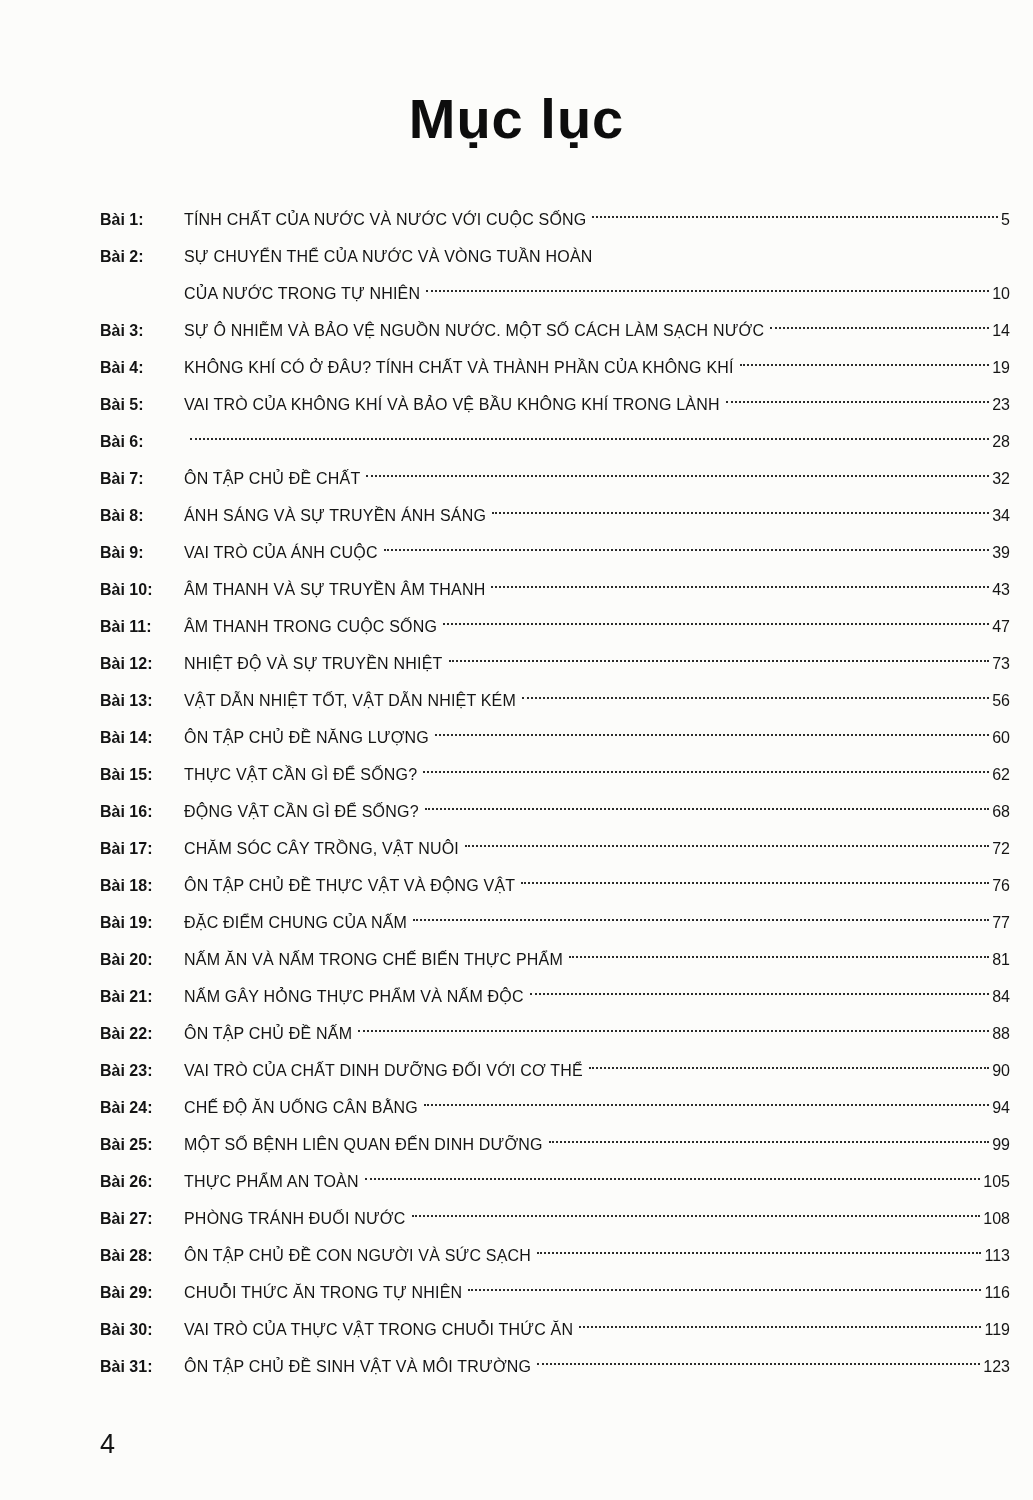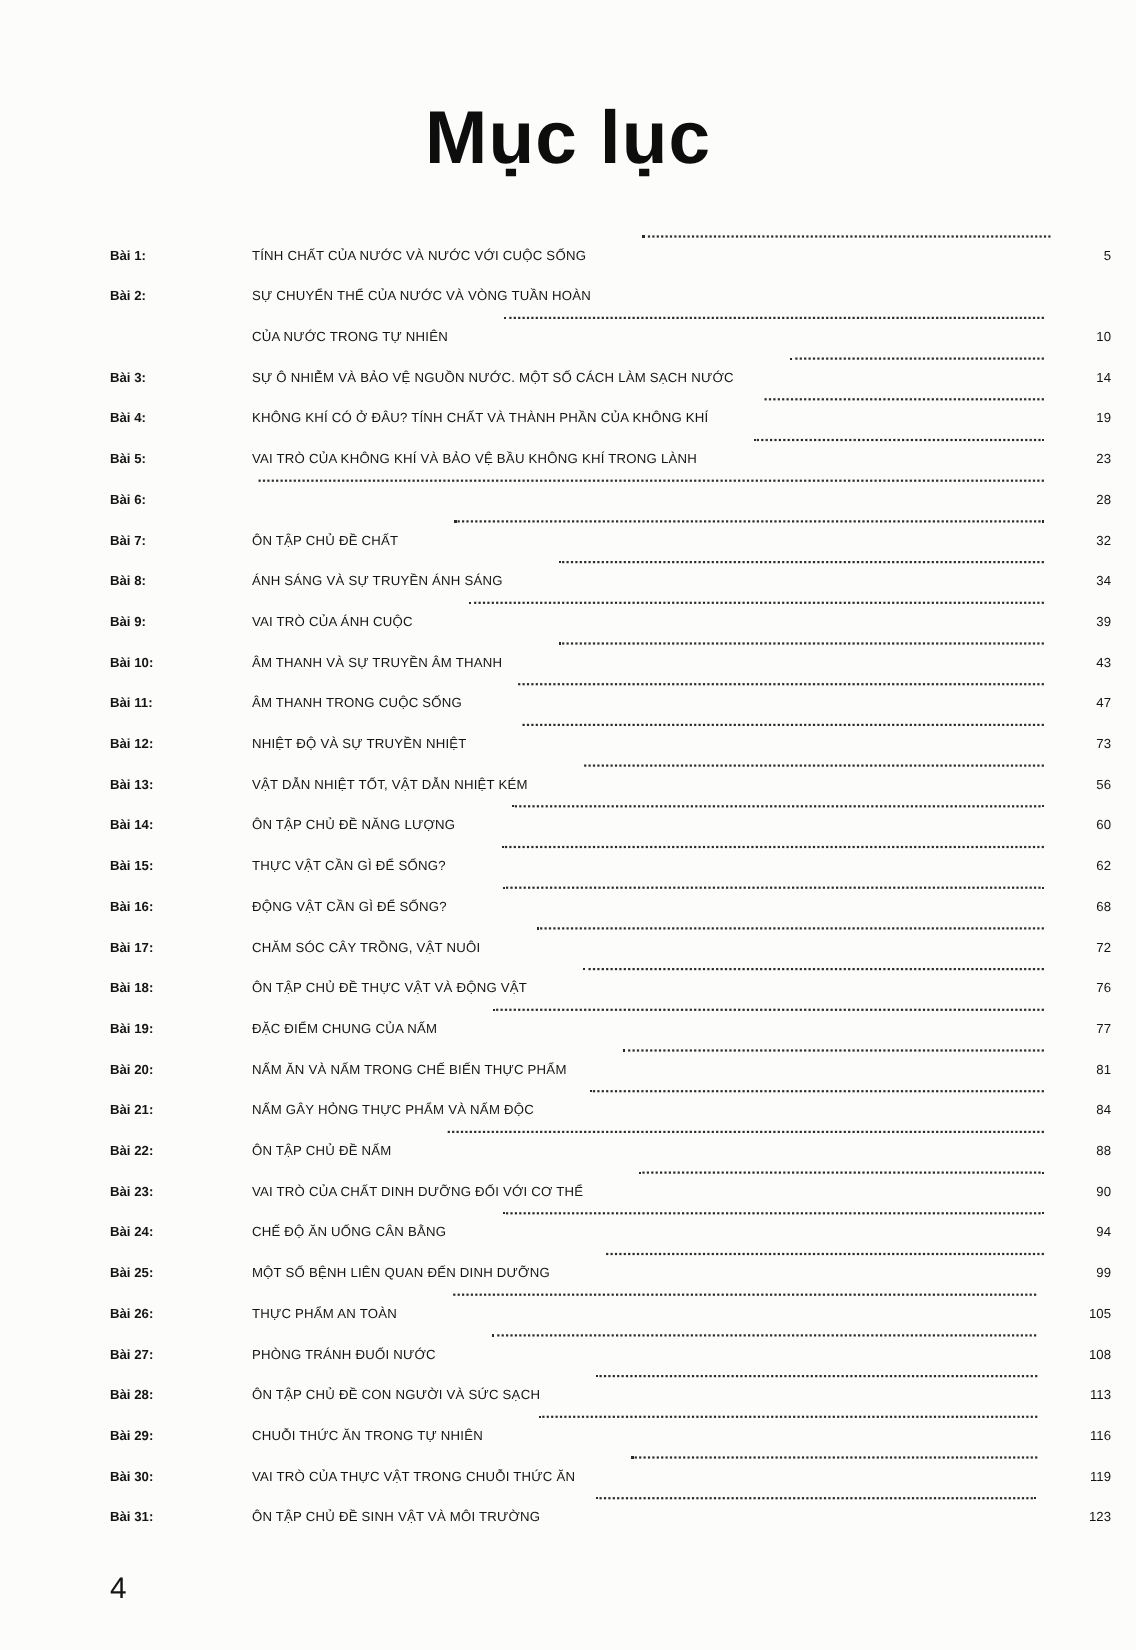--- a/index.html
+++ b/index.html
@@ -15,37 +15,36 @@
     background: #fcfcfa;
     box-sizing: border-box;
     font-family: "Liberation Sans", sans-serif;
     color: #141414;
     overflow: hidden;
   }
   .title {
     margin: 0;
     padding-top: 86px;
     text-align: center;
-    font-size: 68px;
+    font-size: 56px;
     font-weight: bold;
     letter-spacing: 1px;
     color: #0d0d0d;
   }
   .toc {
     margin: 50px 23px 0 100px;
   }
   .toc-entry { }
   .toc-line {
     display: flex;
-    align-items: flex-start;
+    align-items: center;
     height: 37px;
-    font-size: 12px;
+    font-size: 16px;
     line-height: 37px;
     white-space: nowrap;
-    gap: 45px;
   }
   .label {
     flex: none;
     width: 84px;
     font-weight: bold;
   }
   .entry-title {
     flex: none;
     letter-spacing: 0.2px;
   }

